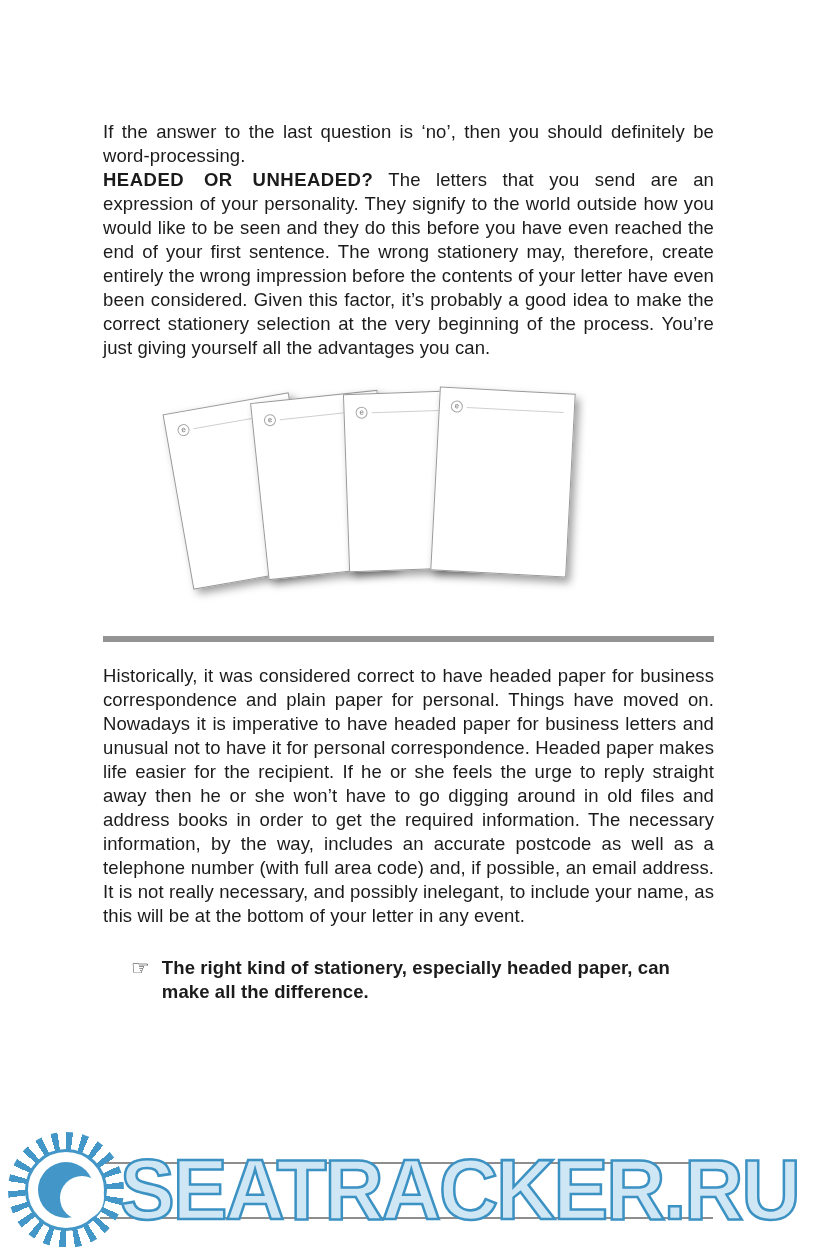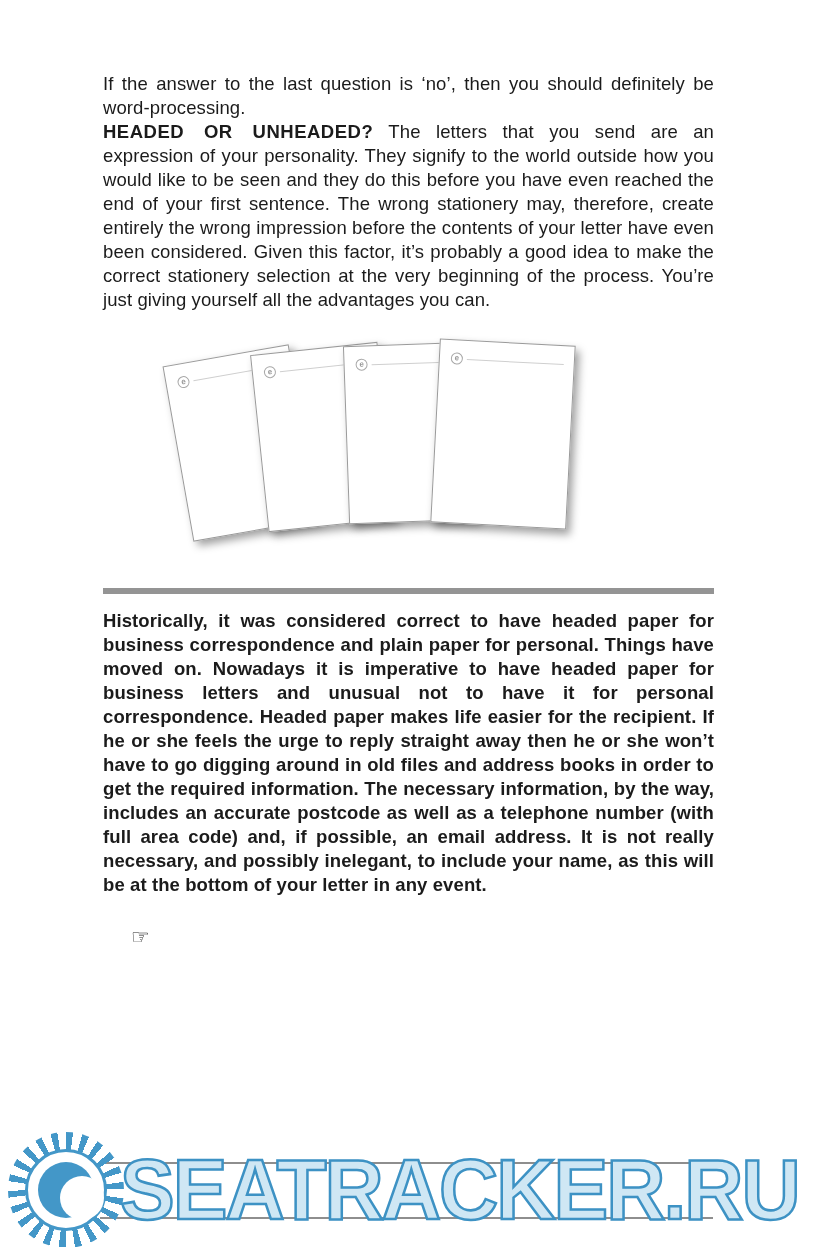--- a/index.html
+++ b/index.html
@@ -7,21 +7,21 @@
   body {
     width:816px; height:1247px; position:relative; overflow:hidden;
     font-family:"Liberation Sans", sans-serif; color:#1b1b1b;
   }
   .content { position:absolute; left:103px; top:0; width:611px; }
 
   p.body {
     font-size:18.5px; line-height:24px; text-align:justify;
     letter-spacing:0.1px;
   }
-  .intro { margin-top:72px; }
+  .intro { margin-top:120px; }
 
   .heading {
     margin-top:32px; font-size:17.5px; font-weight:bold; letter-spacing:0.8px;
   }
 
   .lead-para { }
   .lead { letter-spacing:0.5px; word-spacing:4px; }
 
   
   .illustration { position:relative; height:238px; margin-top:28px; }
@@ -40,21 +40,21 @@
   }
   .sheet-line { flex:1; height:1px; background:#cfcfcf; }
 
   .rule { height:3px; background:#949494; }
   .rule-top { margin-top:10px; }
   .caption {
     padding:16px 0 16px 19px; font-style:italic; font-size:14.5px; color:#2a2a2a;
   }
   .cap-label { margin-right:26px; letter-spacing:0.4px; }
 
-  .history { margin-top:15px;font-weight:bold; }
+  .history { margin-top:22px; }
 
   .tip { display:flex; margin-top:28px; padding-left:28px; }
   .tip-symbol { font-size:21px; line-height:23px; margin-right:12px; flex:0 0 auto; }
   .tip-text {
     font-weight:bold; font-size:18.5px; line-height:23.5px; max-width:548px;
     letter-spacing:0.1px;
   }
 
   
   .wm-line { position:absolute; left:100px; width:613px; height:2px; background:#8e8e8e; z-index:0; }
@@ -119,20 +119,21 @@
       </div>
     </div>
 
     <div class="rule rule-top"></div>
     <div class="rule"></div>
 
     <p class="body history">Historically, it was considered correct to have headed paper for business correspondence and plain paper for personal. Things have moved on. Nowadays it is imperative to have headed paper for business letters and unusual not to have it for personal correspondence. Headed paper makes life easier for the recipient. If he or she feels the urge to reply straight away then he or she won’t have to go digging around in old files and address books in order to get the required information. The necessary information, by the way, includes an accurate postcode as well as a telephone number (with full area code) and, if possible, an email address. It is not really necessary, and possibly inelegant, to include your name, as this will be at the bottom of your letter in any event.</p>
 
     <div class="tip">
       <span class="tip-symbol">☞</span>
+      <span class="tip-text">The right kind of stationery, especially headed paper, can make all the difference.</span>
     </div>
 
   </div>
 
   <div class="wm-line wm-line-top"></div>
   <div class="wm-line wm-line-bottom"></div>
   <div class="sun">
     <div class="sun-core"></div>
     <div class="sun-crescent"></div>
   </div>

